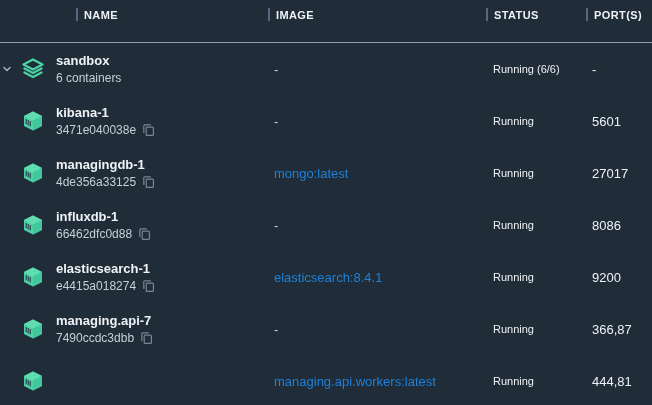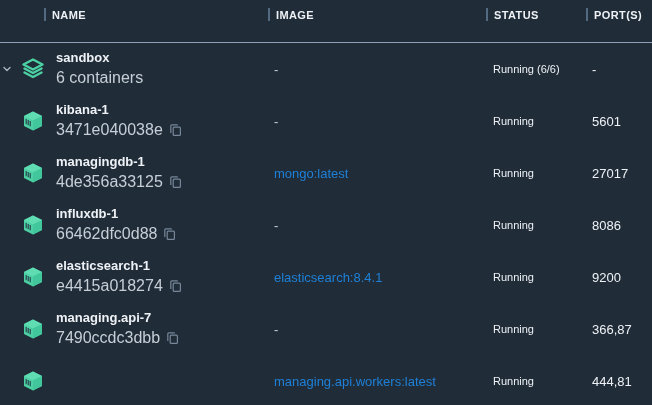--- a/index.html
+++ b/index.html
@@ -41,21 +41,21 @@
     font-weight:bold;
     letter-spacing:.4px;
     color:var(--text-bright);
     white-space:nowrap;
   }
   .hcell .bar{
     display:inline-block;
     width:2px;height:13px;
     background:var(--divider-bar);
   }
-  .hcell-name{padding-left:44px;}
+  .hcell-name{padding-left:76px;}
   
   .row{
     display:grid;
     grid-template-columns:268px 218px 100px 1fr;
     height:52px;
     align-items:center;
     cursor:default;
   }
   .cell{font-size:13px;color:var(--text-sub);white-space:nowrap;overflow:hidden;}
   .name-cell{
@@ -75,21 +75,21 @@
     height:22px;
     display:inline-flex;
   }
   .name-block{margin-left:12px;line-height:1.35;min-width:0;}
   .row-name{
     font-size:13px;
     font-weight:bold;
     color:var(--text-bright);
   }
   .row-sub{
-    font-size:16px;
+    font-size:12px;
     color:var(--text-sub);
     display:flex;
     align-items:center;
     gap:6px;
   }
   .image-cell{padding-left:6px;font-size:13px;color:var(--text-sub);}
   .image-cell.link{color:var(--link);cursor:pointer;}
   .status-cell{padding-left:7px;font-size:11px;color:var(--text-bright);}
   .ports-cell{padding-left:6px;font-size:13px;color:var(--text-bright);}
   .copy-btn{display:inline-flex;cursor:pointer;flex:0 0 auto;}

